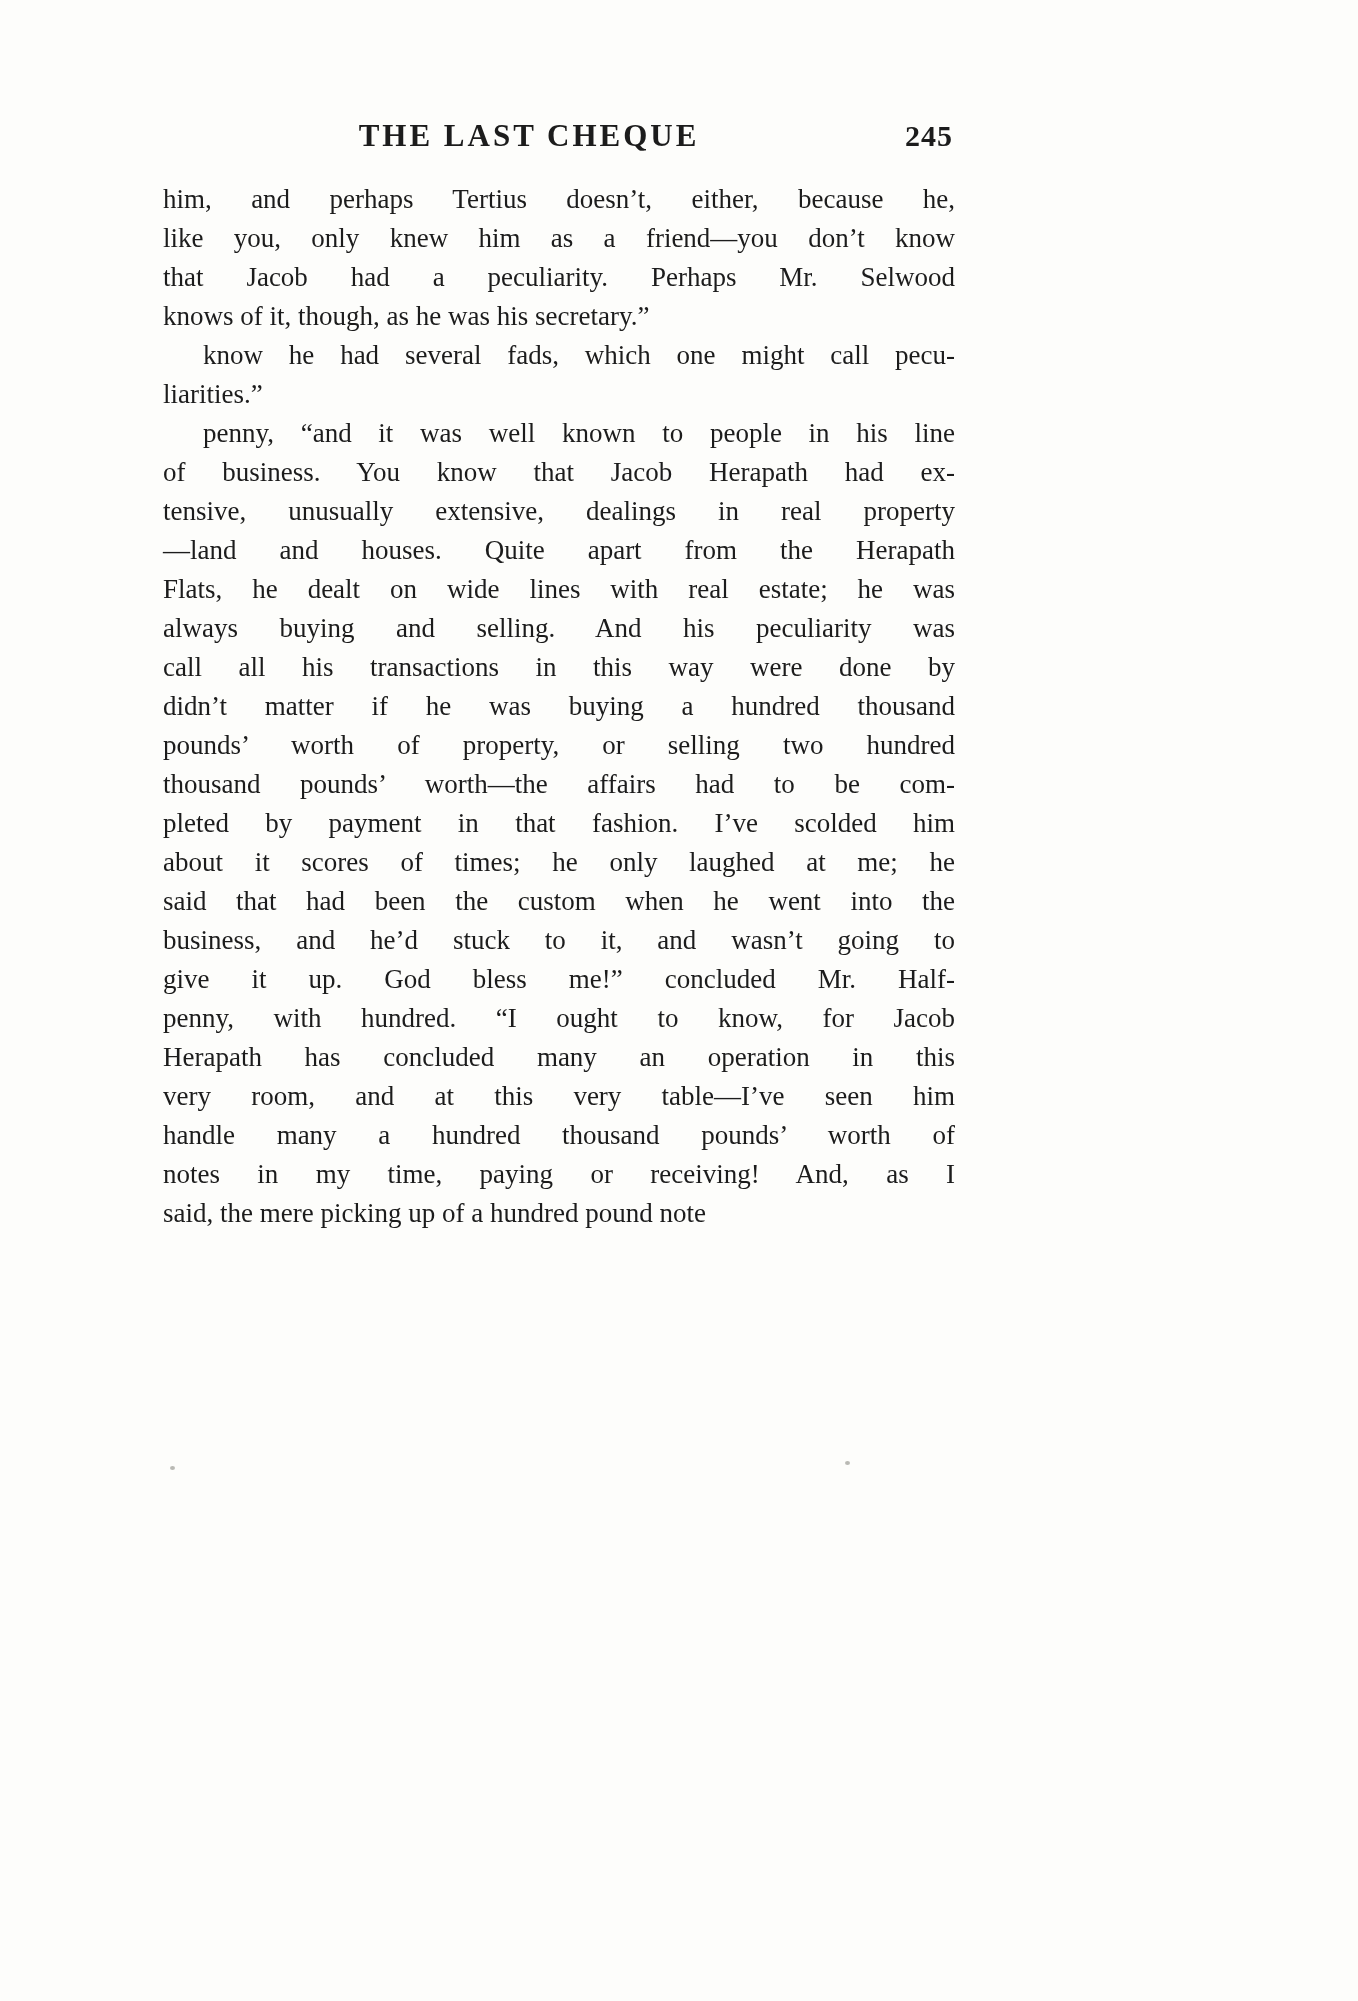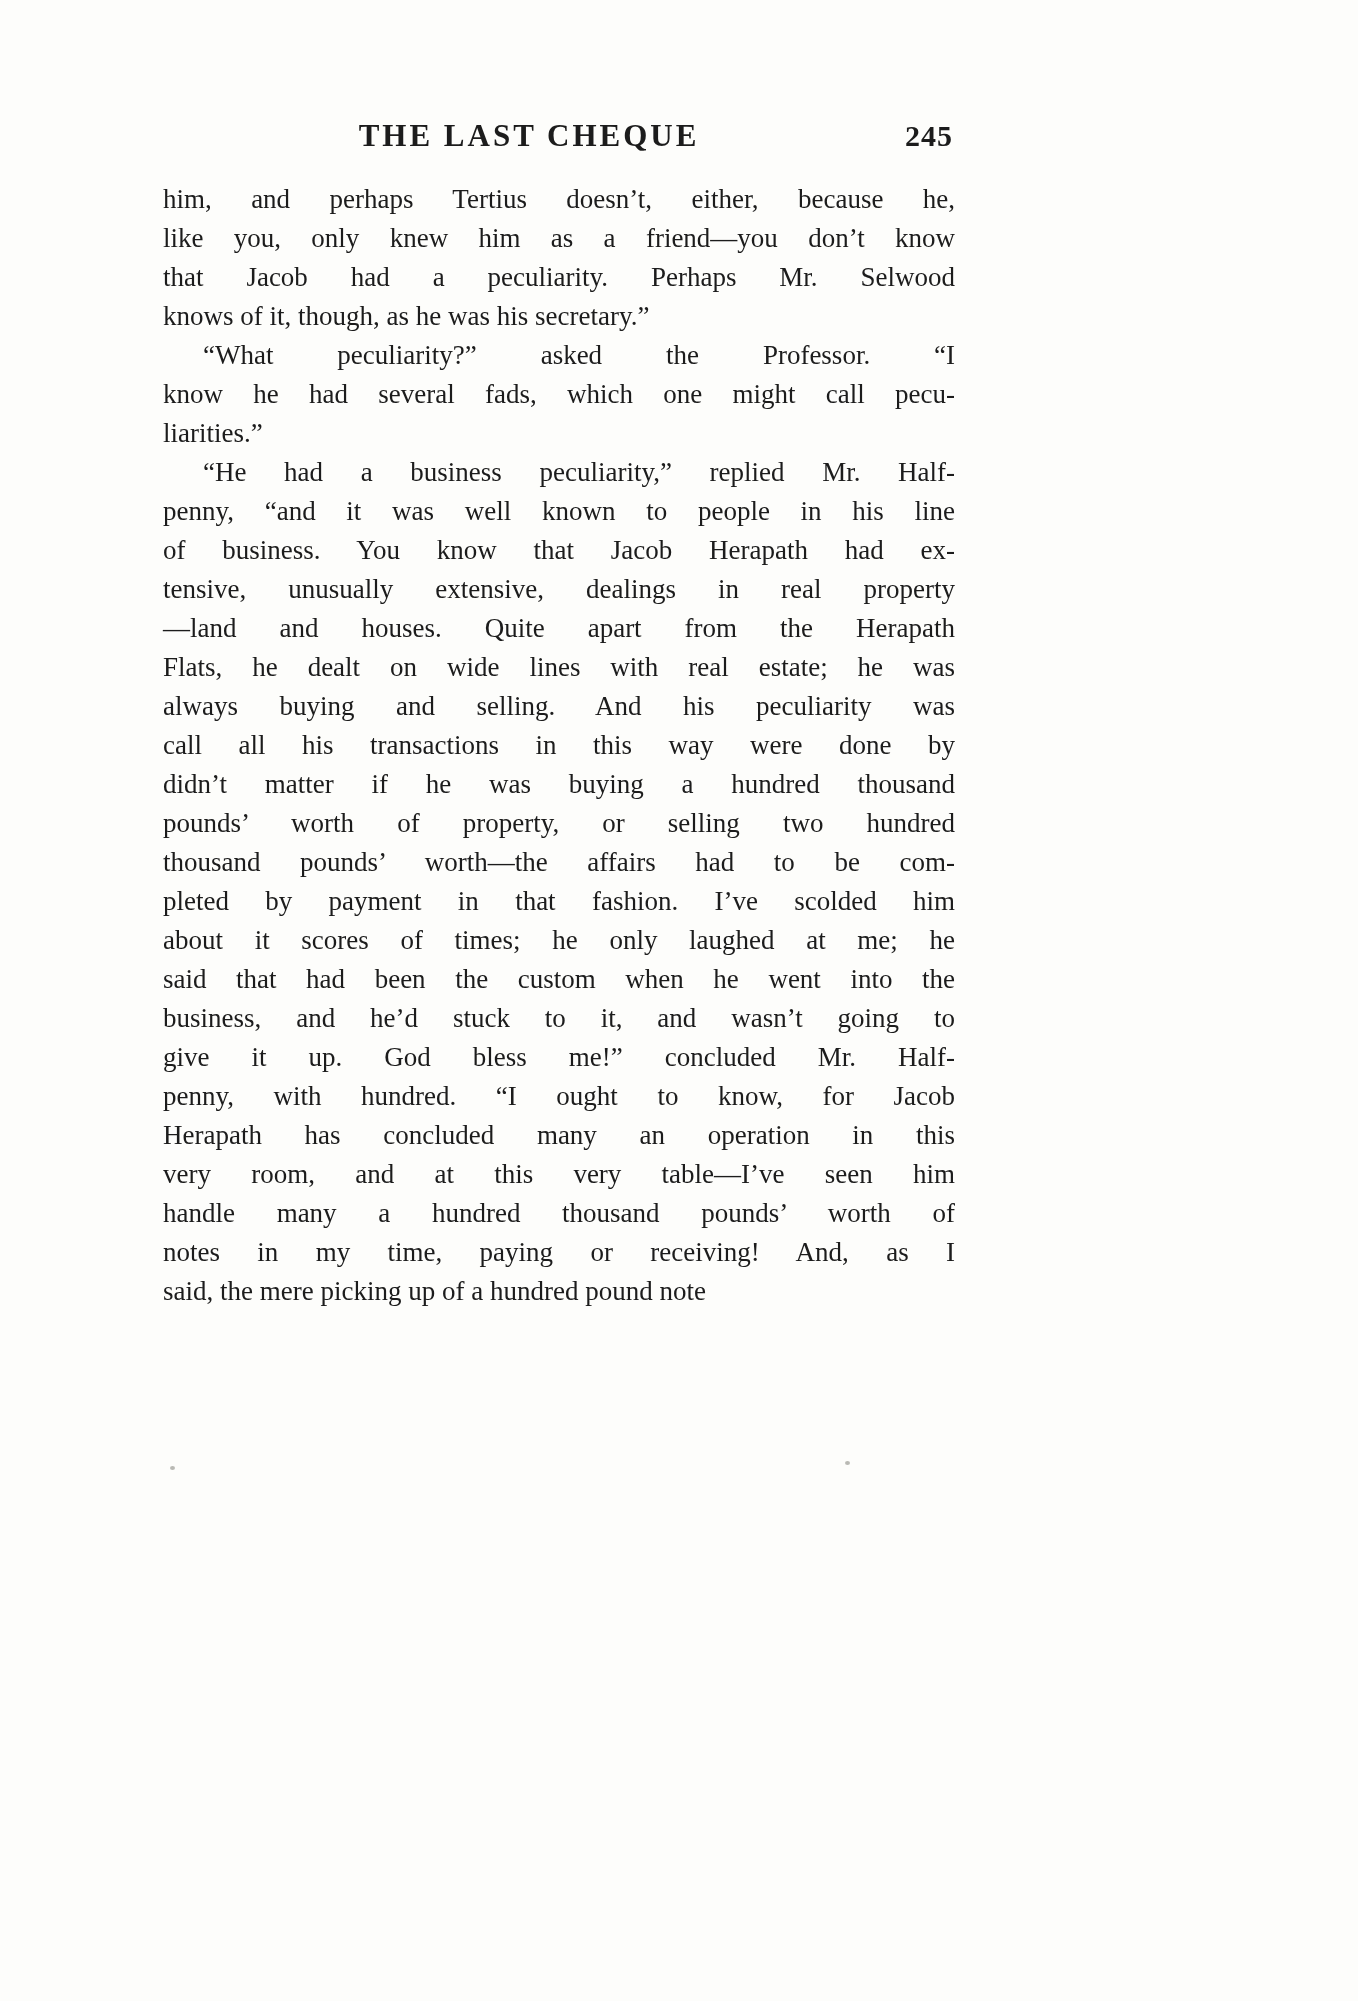--- a/index.html
+++ b/index.html
@@ -86,26 +86,24 @@
       <div class="page-number">245</div>
     </div>
     <div class="body-text" id="body-text">
         <div class="para">
           <div class="line">him, and perhaps Tertius doesn’t, either, because he,</div>
           <div class="line">like you, only knew him as a friend—you don’t know</div>
           <div class="line">that Jacob had a peculiarity.  Perhaps Mr. Selwood</div>
           <div class="line last">knows of it, though, as he was his secretary.”</div>
         </div>
         <div class="para indent">
-          <div class="line">“What peculiarity?” asked the Professor. “I</div>
           <div class="line">know he had several fads, which one might call pecu-</div>
           <div class="line last">liarities.”</div>
         </div>
         <div class="para indent">
-          <div class="line">“He had a business peculiarity,” replied Mr. Half-</div>
           <div class="line">penny, “and it was well known to people in his line</div>
           <div class="line">of business.  You know that Jacob Herapath had ex-</div>
           <div class="line">tensive, unusually extensive, dealings in real property</div>
           <div class="line">—land and houses.  Quite apart from the Herapath</div>
           <div class="line">Flats, he dealt on wide lines with real estate; he was</div>
           <div class="line">always buying and selling.  And his peculiarity was</div>
           <div class="line">call all his transactions in this way were done by</div>
           <div class="line">didn’t matter if he was buying a hundred thousand</div>
           <div class="line">pounds’ worth of property, or selling two hundred</div>
           <div class="line">thousand pounds’ worth—the affairs had to be com-</div>

